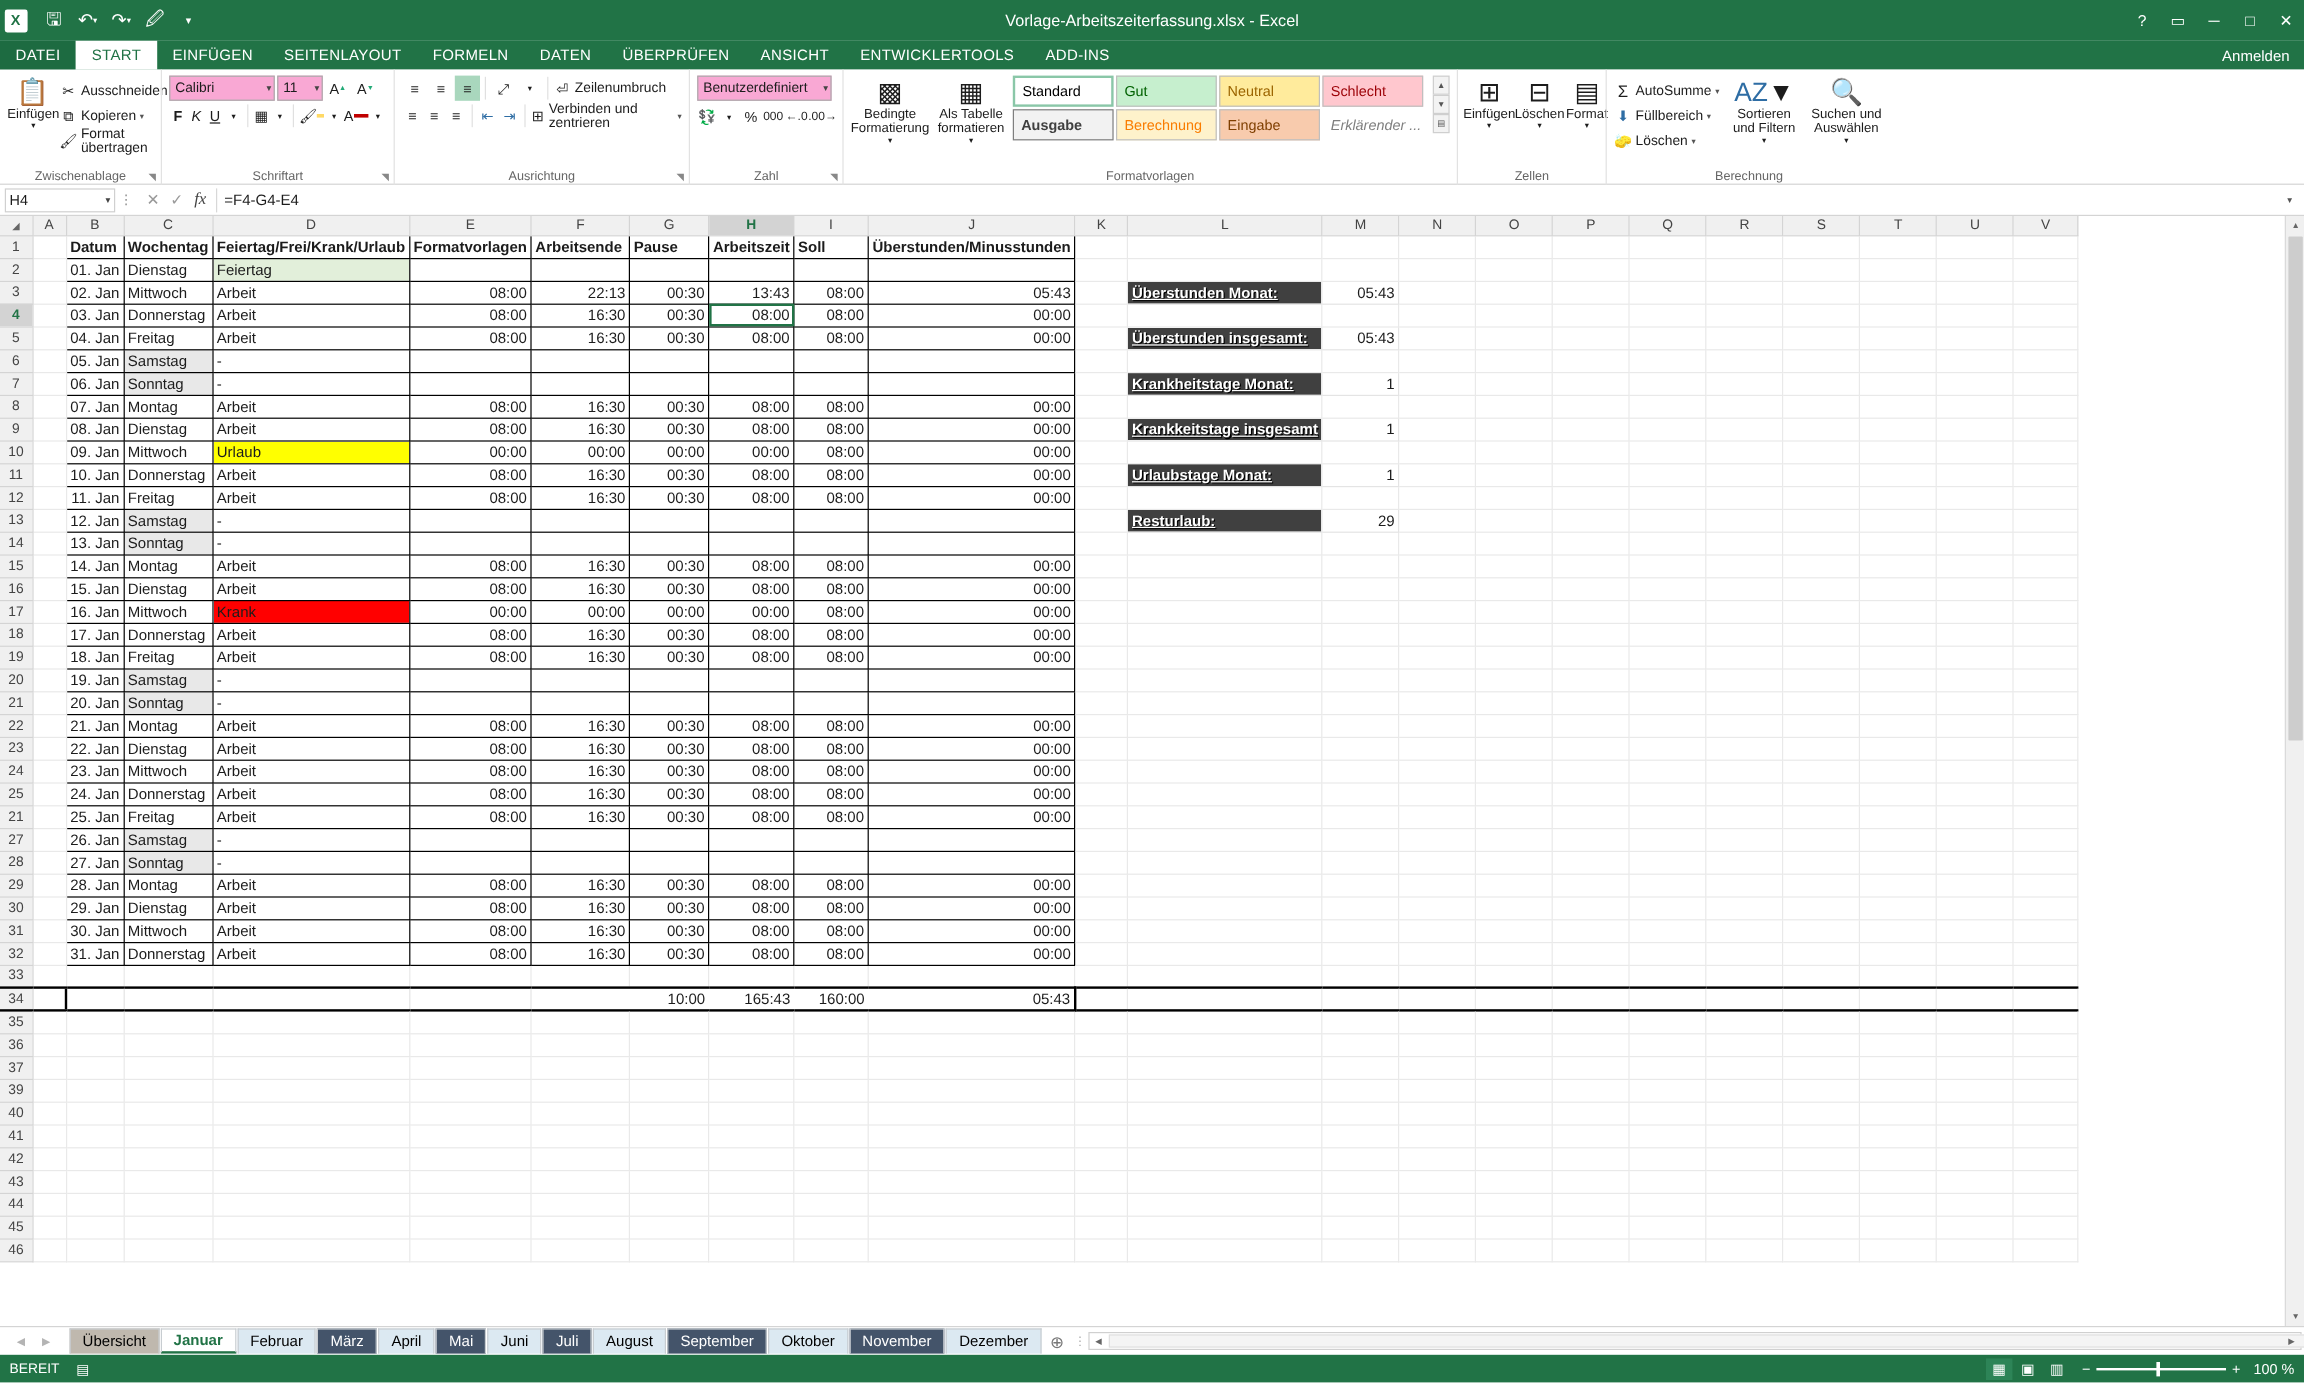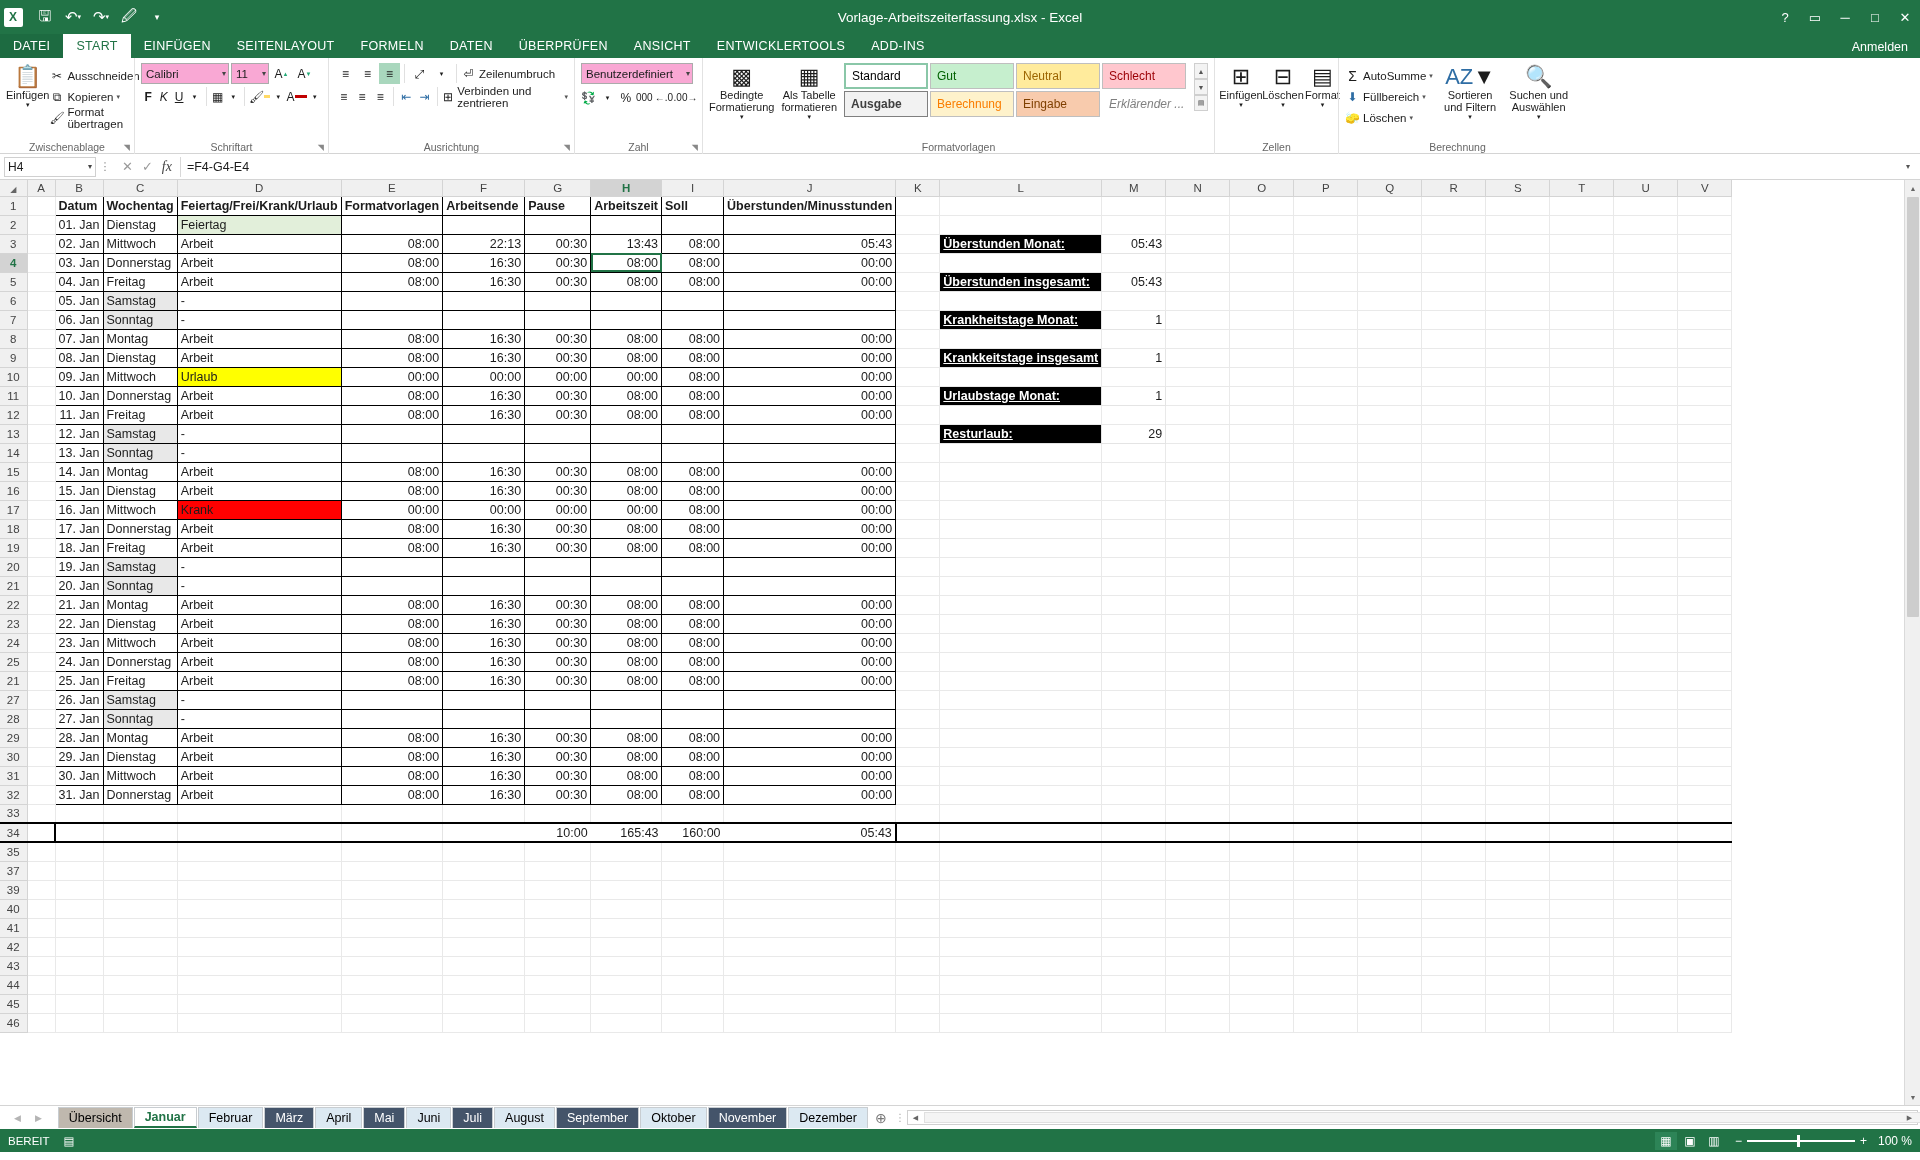--- a/index.html
+++ b/index.html
@@ -80,21 +80,21 @@
   td.cell{ height:19px; border:1px solid #e4e4e4; font-size:12.5px; padding:0 3px; white-space:nowrap; overflow:hidden;}
   td.blank{ border:1px solid #e9e9e9;}
   .bx{ border:1px solid #000 !important; }
   .num{ text-align:right;}
   .bold{ font-weight:bold;}
   .wk{ background:#e8e8e8;}
   .feier{ background:#e2efda;}
   .urlaub{ background:#ffff00;}
   .krank{ background:#ff0000;}
   .selcell{ outline:2px solid #217346; outline-offset:-2px; position:relative;}
-  .sumlbl{ background:#000000; color:#fff; font-weight:bold; font-size:12.5px; border:1px solid #000; padding:0 3px;
+  .sumlbl{ background:#404040; color:#fff; font-weight:bold; font-size:12.5px; border:1px solid #000; padding:0 3px;
            text-decoration:underline; text-shadow:1px 1px 0 #000;}
   .sumval{ border:1px solid #000; text-align:right; font-size:12.5px; padding:0 3px;}
   .totrow td{ border-top:2px solid #000; border-bottom:2px solid #000;}
 
   
   .vscroll{ position:absolute; right:0; top:0; width:16px; bottom:0; background:#f0f0f0; border-left:1px solid #dadada;}
   .vsb-btn{ width:16px;height:16px;display:flex;align-items:center;justify-content:center;font-size:7px;color:#666;background:#f0f0f0;}
   .vsb-thumb{ position:absolute; top:17px; left:2px; width:12px; height:420px; background:#cdcdcd; border-radius:1px;}
 
   
@@ -1296,20 +1296,45 @@
           <td class="cell blank"></td>
           <td class="cell blank"></td>
           <td class="cell blank"></td>
           <td class="cell blank"></td>
           <td class="cell blank"></td>
           <td class="cell blank"></td>
           <td class="cell blank"></td>
           <td class="cell blank"></td>
         </tr>
         <tr>
+          <td class="rowhdr">36</td>
+          <td class="cell blank"></td>
+          <td class="cell blank"></td>
+          <td class="cell blank"></td>
+          <td class="cell blank"></td>
+          <td class="cell blank"></td>
+          <td class="cell blank"></td>
+          <td class="cell blank"></td>
+          <td class="cell blank"></td>
+          <td class="cell blank"></td>
+          <td class="cell blank"></td>
+          <td class="cell blank"></td>
+          <td class="cell blank"></td>
+          <td class="cell blank"></td>
+          <td class="cell blank"></td>
+          <td class="cell blank"></td>
+          <td class="cell blank"></td>
+          <td class="cell blank"></td>
+          <td class="cell blank"></td>
+          <td class="cell blank"></td>
+          <td class="cell blank"></td>
+          <td class="cell blank"></td>
+          <td class="cell blank"></td>
+        </tr>
+        <tr>
           <td class="rowhdr">37</td>
           <td class="cell blank"></td>
           <td class="cell blank"></td>
           <td class="cell blank"></td>
           <td class="cell blank"></td>
           <td class="cell blank"></td>
           <td class="cell blank"></td>
           <td class="cell blank"></td>
           <td class="cell blank"></td>
           <td class="cell blank"></td>

